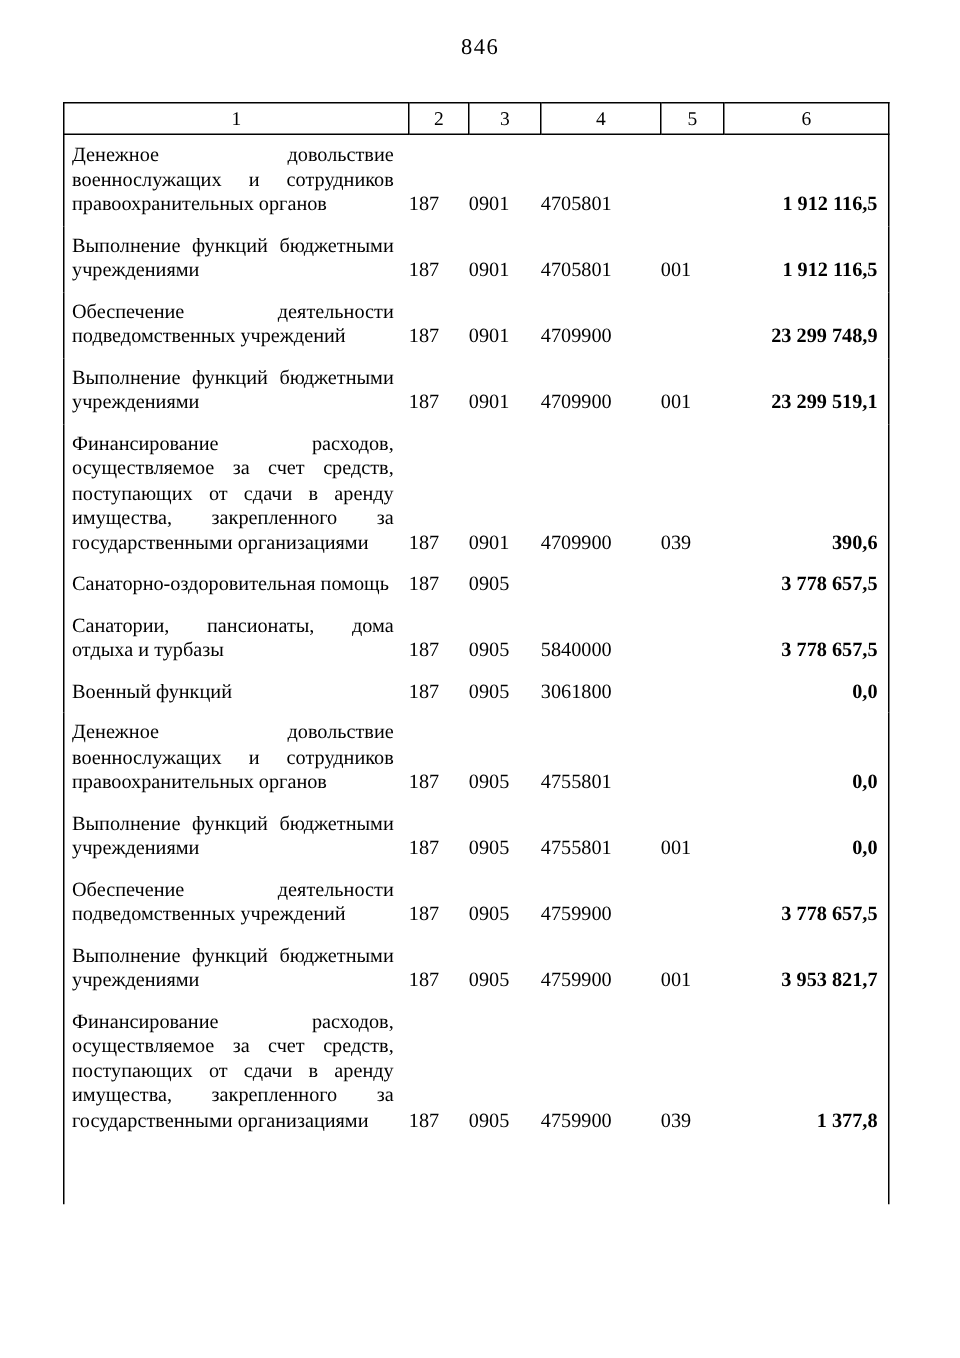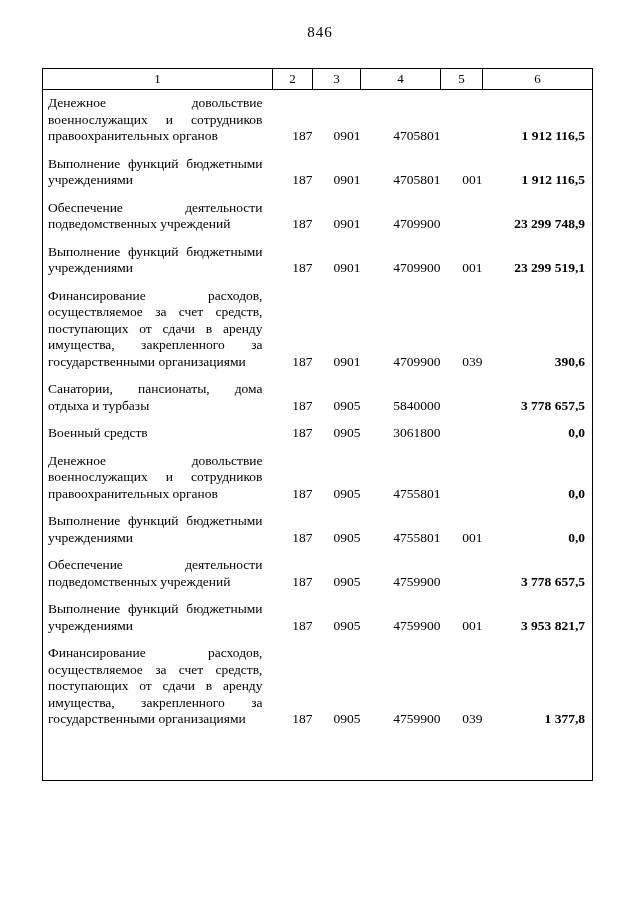--- a/index.html
+++ b/index.html
@@ -47,21 +47,21 @@
     line-height: 16.5px;
     vertical-align: bottom;
     padding: 5px 0 6px 0;
   }
   td.c1 {
     text-align: justify;
     padding-left: 5px !important;
     padding-right: 10px !important;
   }
   td.c2, td.c3, td.c4, td.c5 {
-    text-align: right;
+    text-align: left;
   }
   td.c6 {
     text-align: right;
     padding-right: 7px !important;
     font-weight: bold;
   }
   table.budget-table tbody tr:last-child td {
     padding-bottom: 52px;
   }
 </style>
@@ -126,29 +126,37 @@
     </tr>
         <tr>
       <td class="c1">Финансирование расходов, осуществляемое за счет средств, поступающих от сдачи в аренду имущества, закрепленного за государственными организациями</td>
       <td class="c2">187</td>
       <td class="c3">0901</td>
       <td class="c4">4709900</td>
       <td class="c5">039</td>
       <td class="c6">390,6</td>
     </tr>
         <tr>
+      <td class="c1">Санаторно-оздоровительная помощь</td>
+      <td class="c2">187</td>
+      <td class="c3">0905</td>
+      <td class="c4"></td>
+      <td class="c5"></td>
+      <td class="c6">3 778 657,5</td>
+    </tr>
+        <tr>
       <td class="c1">Санатории, пансионаты, дома отдыха и турбазы</td>
       <td class="c2">187</td>
       <td class="c3">0905</td>
       <td class="c4">5840000</td>
       <td class="c5"></td>
       <td class="c6">3 778 657,5</td>
     </tr>
         <tr>
-      <td class="c1">Военный средств</td>
+      <td class="c1">Военный функций</td>
       <td class="c2">187</td>
       <td class="c3">0905</td>
       <td class="c4">3061800</td>
       <td class="c5"></td>
       <td class="c6">0,0</td>
     </tr>
         <tr>
       <td class="c1">Денежное довольствие военнослужащих и сотрудников правоохранительных органов</td>
       <td class="c2">187</td>
       <td class="c3">0905</td>

